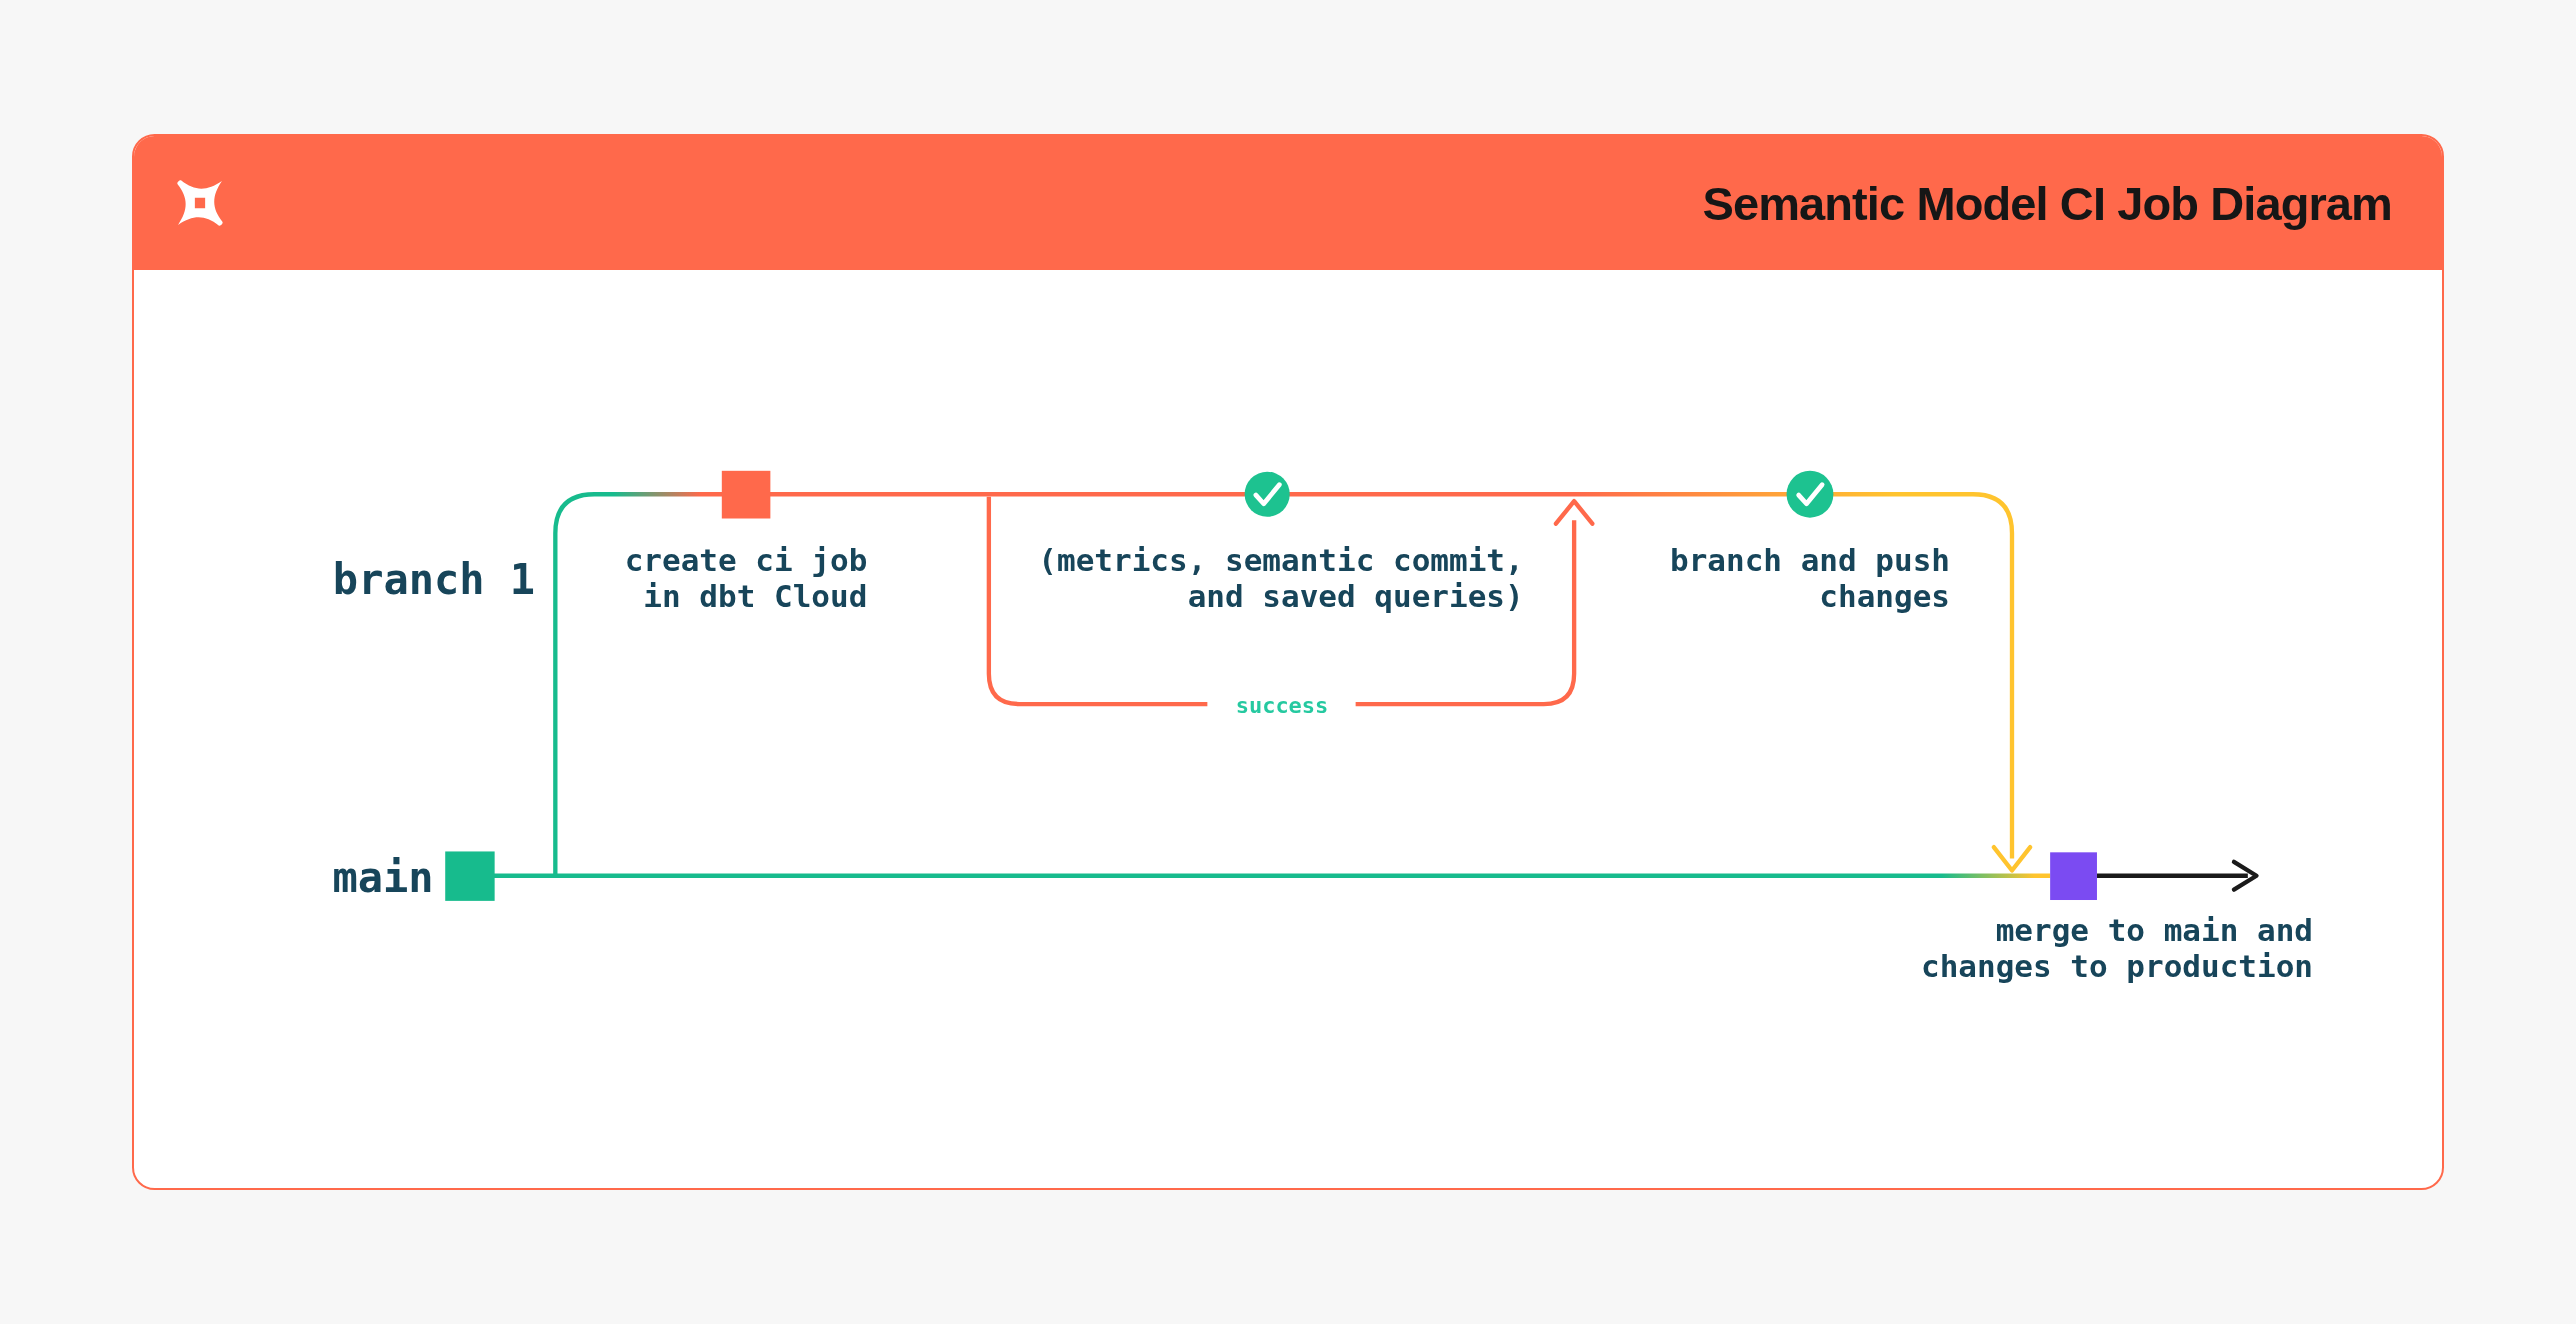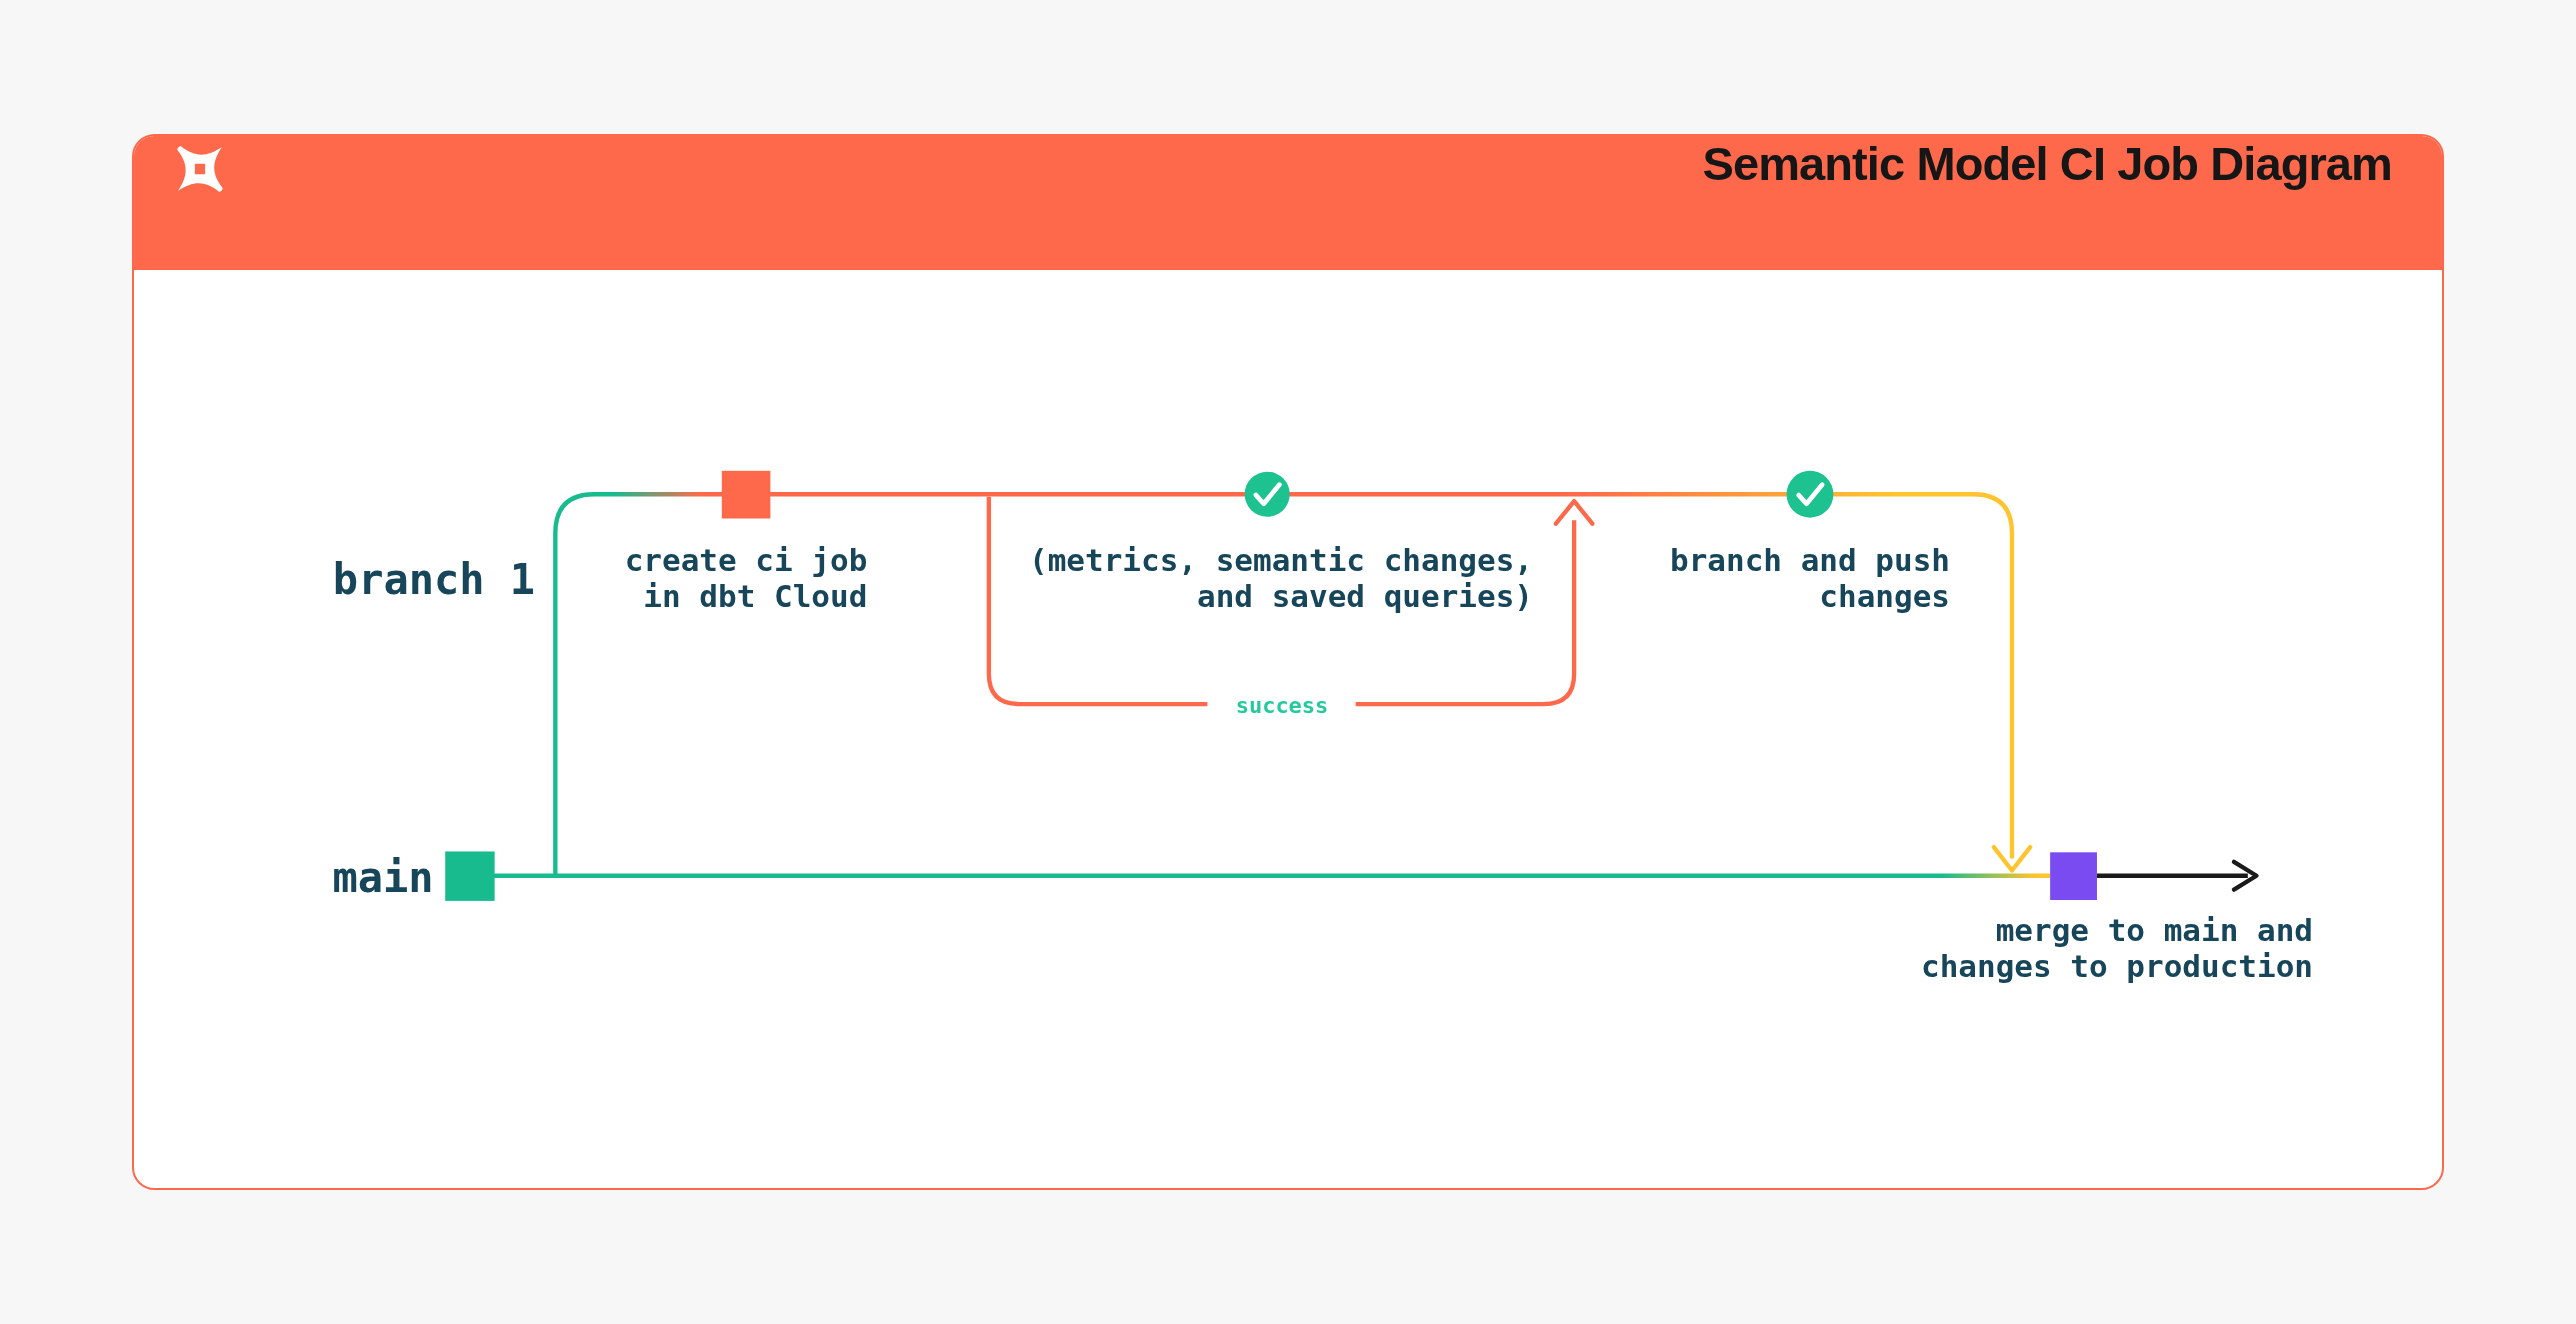--- a/index.html
+++ b/index.html
@@ -10,21 +10,21 @@
     position:relative;overflow:hidden;
   }
   .card{
     position:absolute;left:132px;top:134px;width:2312px;height:1056px;
     background:#ffffff;border:2.6px solid var(--orange,#FF694B);
     border-radius:22.6px;box-sizing:border-box;overflow:hidden;
   }
   .header{
     position:absolute;left:0;top:0;right:0;height:134px;
     background:var(--orange,#FF694B);
-    display:flex;
+    display:flex;align-items:center;
   }
   .logo{margin-left:33px;width:66px;height:66px;}
   .title{
     margin-left:auto;margin-right:50px;
     font-family:"Liberation Sans",sans-serif;
     font-weight:700;font-size:47px;letter-spacing:-0.9px;
     color:var(--title-text,#161616);
   }
   .diagram-svg{position:absolute;left:0;top:0;width:2576px;height:1324px;}
   .st-orange{stroke:var(--orange,#FF694B);}
@@ -113,21 +113,21 @@
 <div class="label branch-label" style="left:427px;top:579px;">branch 1</div>
 
 <div class="label branch-label" style="left:376px;top:877px;">main</div>
 
 <div class="node-label" style="left:746px;top:542px;">
   <div>create ci job</div>
   <div>in dbt Cloud</div>
 </div>
 
 <div class="node-label" style="left:1281px;top:542px;">
-  <div>(metrics, semantic changes,</div>
+  <div>(metrics, semantic commit,</div>
   <div>and saved queries)</div>
 </div>
 
 <div class="node-label" style="left:1810px;top:542px;">
   <div>branch and push</div>
   <div>changes</div>
 </div>
 
 <div class="label success-label" style="left:1282px;top:705px;">success</div>
 

